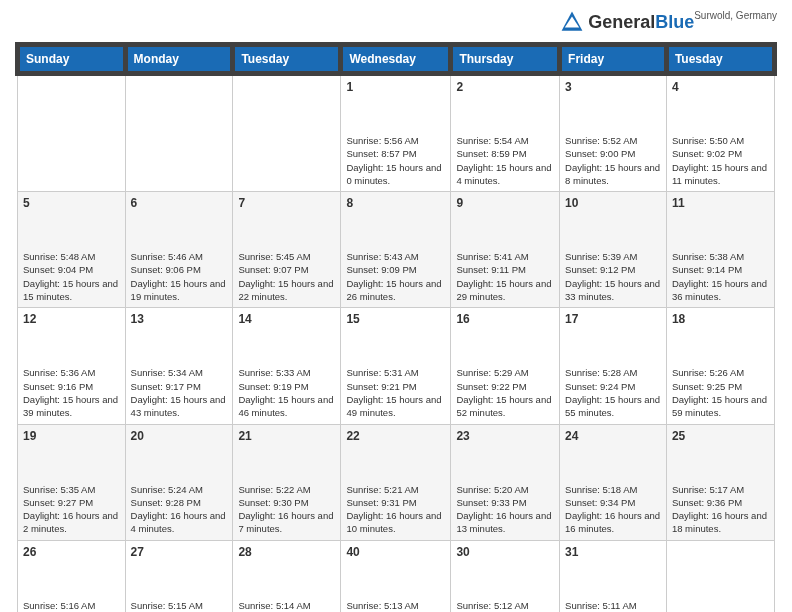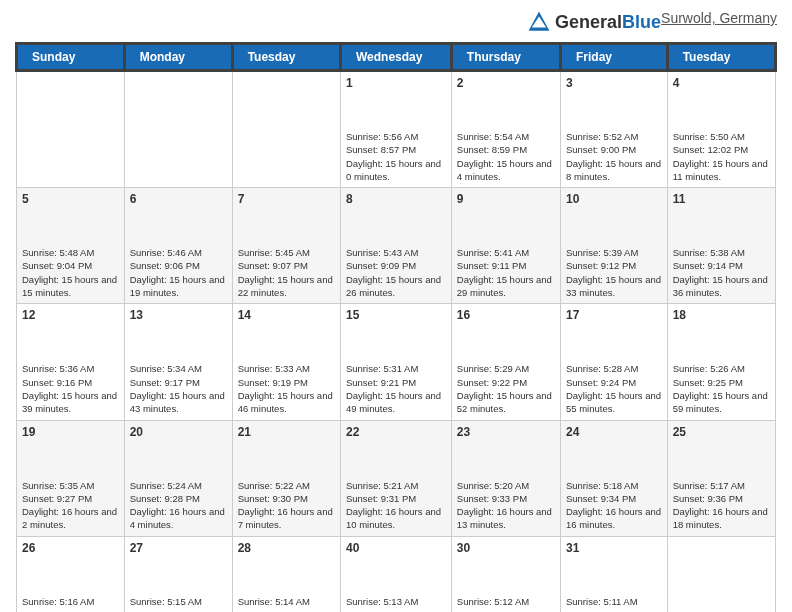--- a/index.html
+++ b/index.html
@@ -45,36 +45,35 @@
     .title-section {
       text-align: right;
     }
     .month-year {
       font-size: 32px;
       font-weight: bold;
       color: #333;
       line-height: 1.1;
     }
     .location {
-      font-size: 14px;
+      font-size: 10px;
       color: #555;
-      text-decoration: underline;
     }
     .calendar {
       width: 100%;
       border-collapse: collapse;
     }
     .calendar th {
       background-color: #1a6bb5;
       color: white;
       font-size: 12px;
       font-weight: bold;
-      padding: 5px 14px;
+      padding: 5px 6px;
       text-align: left;
-      border: 3px solid #404040;
+      border: 5px solid #404040;
     }
     .calendar td {
       vertical-align: top;
       padding: 4px 5px;
       border: 1px solid #ccc;
       font-size: 10px;
       color: #333;
       width: 113px;
       height: 80px;
       background: #fff;
@@ -151,21 +150,21 @@
           <td>
             <span class="day-number">3</span>
             <div class="day-info">Sunrise: 5:52 AM
 Sunset: 9:00 PM
 Daylight: 15 hours
 and 8 minutes.</div>
           </td>
           <td>
             <span class="day-number">4</span>
             <div class="day-info">Sunrise: 5:50 AM
-Sunset: 12:02 PM
+Sunset: 9:02 PM
 Daylight: 15 hours
 and 11 minutes.</div>
           </td>
         </tr>
         <tr>
           <td>
             <span class="day-number">5</span>
             <div class="day-info">Sunrise: 5:48 AM
 Sunset: 9:04 PM
 Daylight: 15 hours

